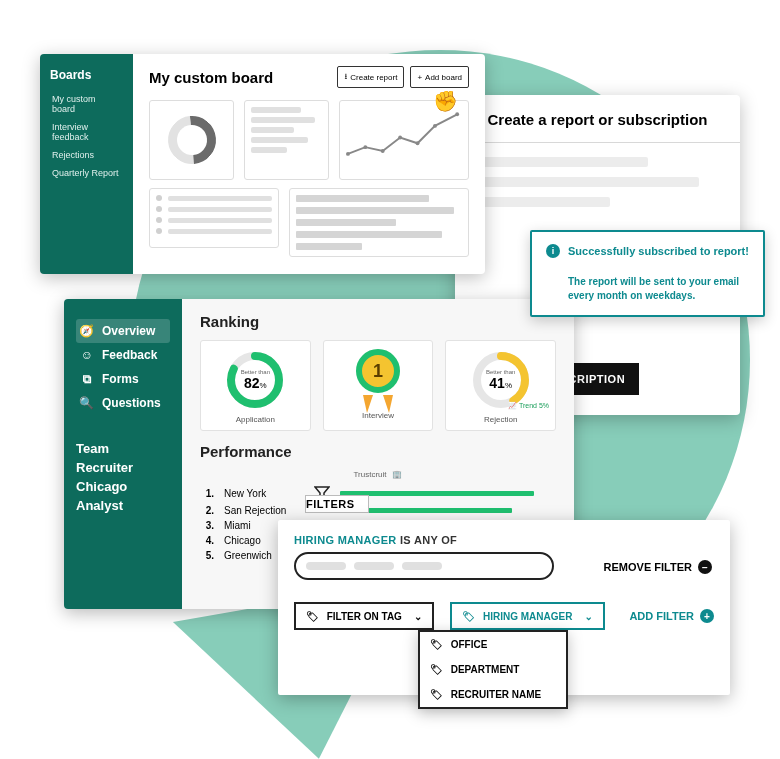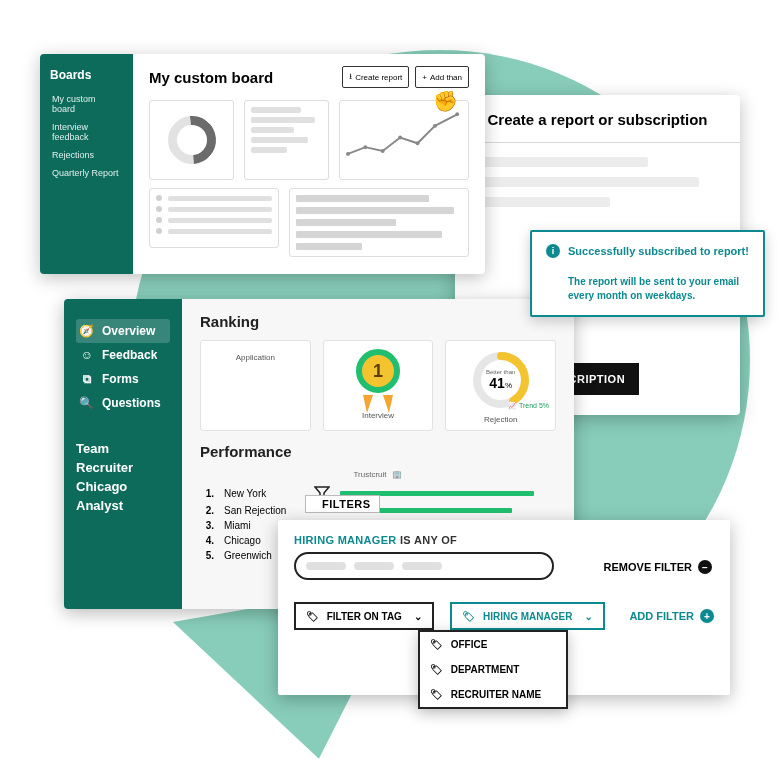--- a/index.html
+++ b/index.html
@@ -106,23 +106,23 @@
   .perf-row { display: flex; align-items: center; gap: 10px; padding: 2px 0; }
   .perf-row .n { width: 14px; font-size: 10px; font-weight: 700; text-align: right; }
   .perf-row .loc { width: 80px; font-size: 10px; }
   .perf-row .bars { flex: 1; display: flex; flex-direction: column; gap: 2px; }
   .pb { height: 5px; border-radius: 1px; }
   .pb.g { background: #1fbf6f; }
   .filter-icon { width: 16px; height: 16px; }
 
   
   .filters-hdr {
-    position: absolute; top: 495px; left: 305px; width: 75px; height: 18px;
+    position: absolute; top: 495px; left: 305px; width: 64px; height: 18px;
     background: #fff; font-size: 11px; font-weight: 800; letter-spacing: .5px;
-    display: flex; align-items: center; padding-left: 16px; z-index: 6; border: 1px solid #bbb;
+    display: flex; align-items: center; padding-left: 0; z-index: 6; border: 1px solid #bbb;
   }
   .panel-d {
     position: absolute; top: 520px; left: 278px; width: 452px; height: 175px;
     background: #fff; border-radius: 2px; box-shadow: 0 4px 18px rgba(0,0,0,.28);
     padding: 14px 16px 10px; z-index: 6;
   }
   .fd-label { font-size: 11px; font-weight: 800; color: #0d8a8f; letter-spacing: .3px; }
   .fd-label .thin { color: #333; font-weight: 600; }
   .fd-input { margin-top: 6px; width: 260px; height: 28px; border: 2px solid #222; border-radius: 14px; display: flex; align-items: center; padding: 0 10px; gap: 8px; }
   .chip { width: 40px; height: 8px; background: #e0e0e0; border-radius: 4px; }
@@ -158,21 +158,21 @@
   <div class="body">
     <div class="hdr">
       <h2>My custom board</h2>
       <div class="btns">
         <button class="btn">
           <span>⭳</span>
           <span>Create report</span>
         </button>
         <button class="btn">
           <span>+</span>
-          <span>Add than</span>
+          <span>Add board</span>
         </button>
       </div>
     </div>
     <div class="grid">
       <div class="card-sk card-a1">
           <div class="ring-grey"></div>
         </div>
       <div class="card-sk card-a2">
         <div class="sk-line" style="width:70%"></div>
           <div class="sk-line" style="width:90%"></div>
@@ -265,20 +265,30 @@
       <div>Team</div>
       <div>Recruiter</div>
       <div>Chicago</div>
       <div>Analyst</div>
     </div>
   </div>
   <div class="body">
     <h3>Ranking</h3>
     <div class="rank-cards">
       <div class="rank-card">
+        <div class="gauge">
+          <svg width="62" height="62">
+              <circle cx="31" cy="31" r="24" stroke="#e6e6e6" stroke-width="8" fill="none"></circle>
+              <circle cx="31" cy="31" r="24" stroke="#1fbf6f" stroke-width="8" fill="none" stroke-dasharray="151" stroke-dashoffset="27" stroke-linecap="round"></circle>
+            </svg>
+          <div class="cval">
+              <span class="bt">Better than</span>
+              <span class="pc"><span>82</span><small>%</small></span>
+            </div>
+        </div>
         <div class="rank-lbl">Application</div>
       </div>
       <div class="rank-card">
         <div class="medal">
           <div class="disc">1</div>
           <svg width="58" height="20" style="position:absolute;bottom:-8px;left:0">
               <polygon points="14,0 24,0 18,18" fill="#f4a630"></polygon>
               <polygon points="34,0 44,0 40,18" fill="#f4a630"></polygon>
             </svg>
         </div>

